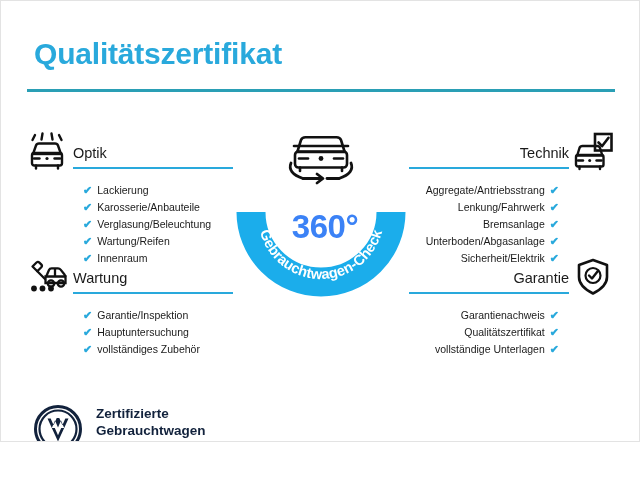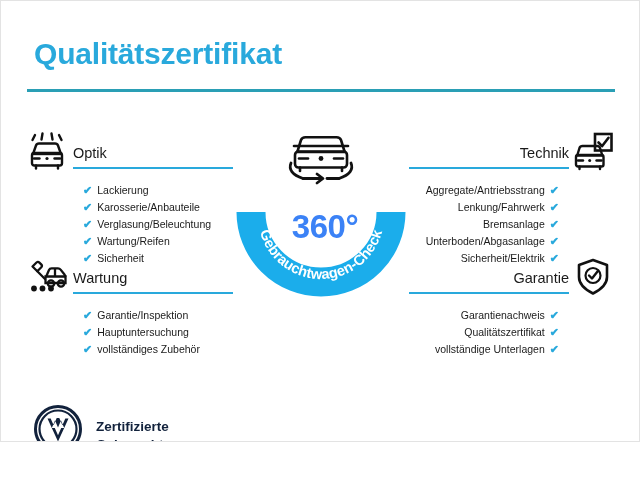--- a/index.html
+++ b/index.html
@@ -157,21 +157,21 @@
     width: 88px;
     height: 62px;
   }
 
   
   .vw-footer {
     position: absolute;
     left: 33px;
     top: 404px;
     display: flex;
-    align-items: flex-end;
+    align-items: flex-start;
     gap: 14px;
   }
   .vw-mark { width: 48px; height: 48px; flex: 0 0 48px; }
   .vw-text {
     font-size: 13.5px;
     font-weight: bold;
     color: #12223c;
     line-height: 1.28;
     white-space: nowrap;
   }
@@ -221,21 +221,21 @@
       <li class="check-item">
         <span class="tick">✔</span>
         <span>Verglasung/Beleuchtung</span>
       </li>
       <li class="check-item">
         <span class="tick">✔</span>
         <span>Wartung/Reifen</span>
       </li>
       <li class="check-item">
         <span class="tick">✔</span>
-        <span>Sicherheit</span>
+        <span>Innenraum</span>
       </li>
     </ul>
   </div>
 
   <div class="section sec-wartung">
     <div class="sec-head">
       <div class="sec-icon">
         <svg width="44" height="40" viewBox="0 0 44 40">
           <g stroke="#111" stroke-width="2.3" fill="none" stroke-linejoin="round" stroke-linecap="round">
             <path d="M5.5 9.5 L9.5 5.5 Q11 4.2 12.4 5.6 L14.2 7.4 Q15.6 8.8 14.3 10.3 L10.3 14.3 Z"></path>

